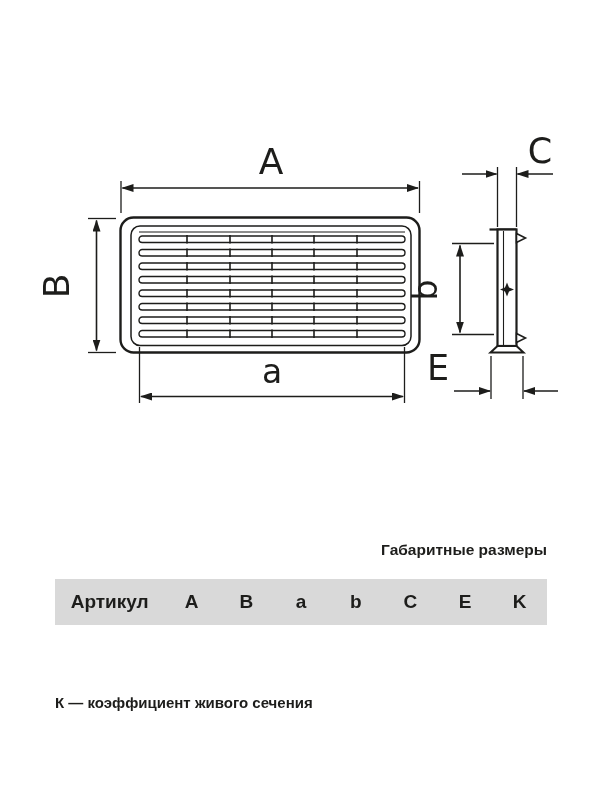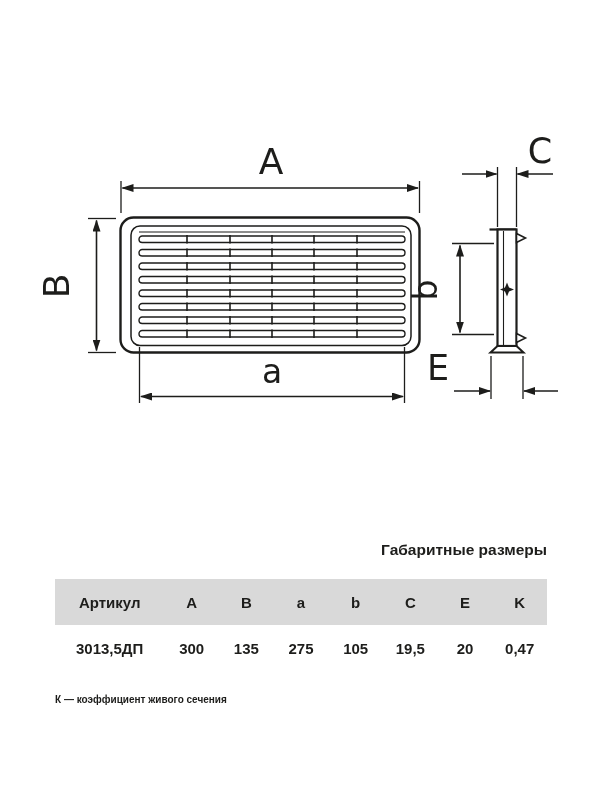--- a/index.html
+++ b/index.html
@@ -12,26 +12,26 @@
   .sheet { position:relative; width:600px; height:800px; background:#ffffff; overflow:hidden; }
   .drawing { position:absolute; top:0; left:0; }
   svg text {
     font-family:"DejaVu Sans","Liberation Sans",sans-serif;
     fill:#1d1d1b;
   }
   .table-title {
     position:absolute; top:541px; left:55px; width:492px;
     text-align:right; font-size:15.5px; font-weight:700;
   }
-  .dim-table { position:absolute; top:579px; left:55px; width:492px; font-size:15px; font-weight:700; }
+  .dim-table { position:absolute; top:579px; left:55px; width:492px; font-size:19px; font-weight:700; }
   .row { display:flex; height:46px; align-items:center; }
   .row.head { background:#d9d9d9; }
   .cell { flex:1; text-align:center; }
   .cell.first { flex:2; }
-  .footnote { position:absolute; top:694px; left:55px; font-size:10px; font-weight:700; }
+  .footnote { position:absolute; top:694px; left:55px; font-size:15px; font-weight:700; }
 </style>
 </head>
 <body>
 
 <div class="sheet">
 
   <svg class="drawing" width="600" height="430" viewBox="0 0 600 430" xmlns="http://www.w3.org/2000/svg">
     <defs>
       <marker id="arrE" viewBox="0 0 12 8" refX="11" refY="4" markerWidth="12" markerHeight="8" markerUnits="userSpaceOnUse" orient="auto-start-reverse">
         <path d="M0,0 L12,4 L0,8 Z" fill="#1d1d1b"></path>
@@ -123,27 +123,17 @@
     <div class="row head">
       <div class="cell first">Артикул</div>
       <div class="cell">A</div>
       <div class="cell">B</div>
       <div class="cell">a</div>
       <div class="cell">b</div>
       <div class="cell">C</div>
       <div class="cell">E</div>
       <div class="cell">K</div>
     </div>
-    <div class="row">
-      <div class="cell first">3013,5ДП</div>
-      <div class="cell">300</div>
-      <div class="cell">135</div>
-      <div class="cell">275</div>
-      <div class="cell">105</div>
-      <div class="cell">19,5</div>
-      <div class="cell">20</div>
-      <div class="cell">0,47</div>
-    </div>
   </div>
 
   <div class="footnote">К — коэффициент живого сечения</div>
 
 </div>
 
 </body></html>

